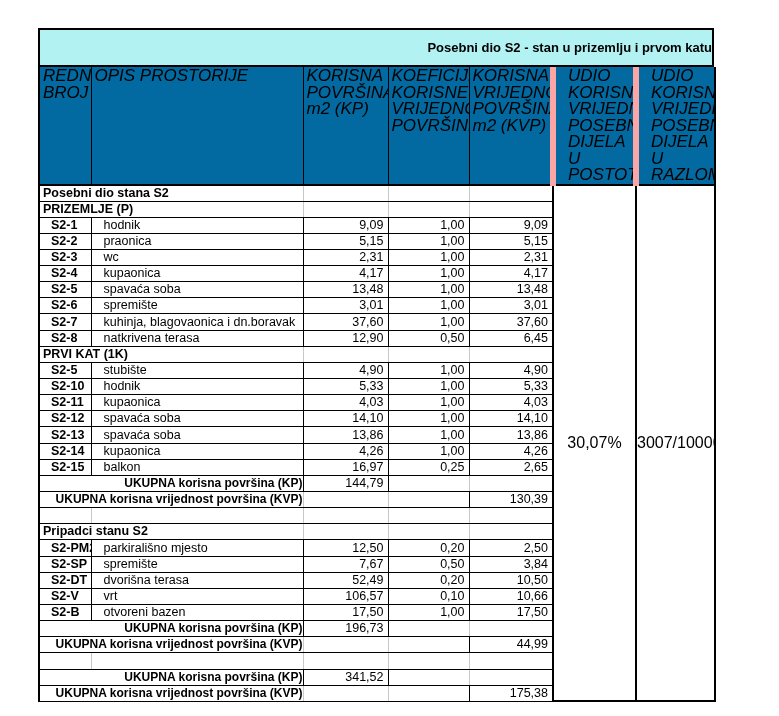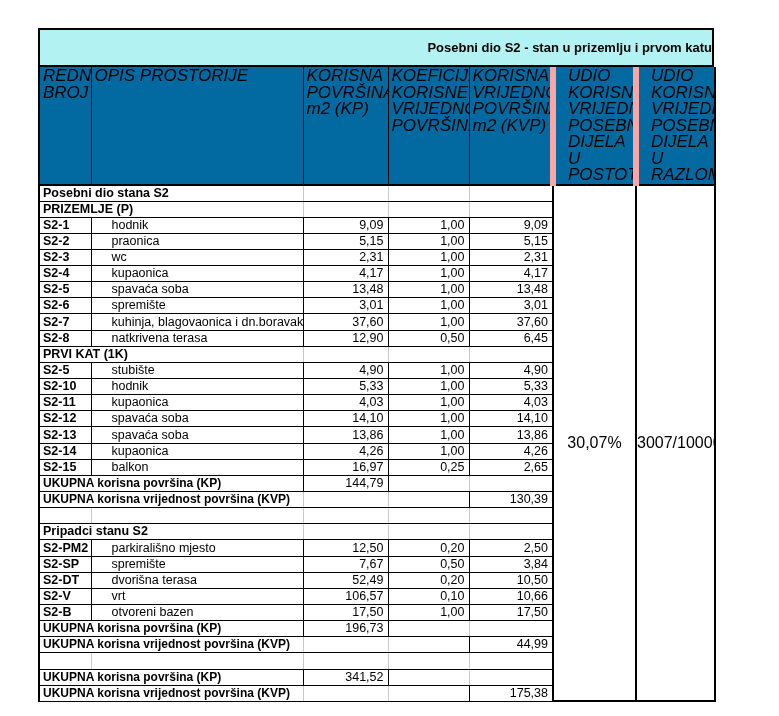--- a/index.html
+++ b/index.html
@@ -24,25 +24,25 @@
   }
   th.edge  { border-left:2px solid #000; }
   th.thl   { border-left:6px solid #fca5a5;padding-left:12px; }
   th.thr   { border-right:2px solid #000; }
   td {
     height:16.15px; line-height:15px; font-size:12.5px;
     padding:0; white-space:nowrap; background:#fff;
   }
   td.bk  { border:1px solid #000; }
   td.gv  { border-left:1px solid #c9c9c9; border-right:none; border-bottom:1px solid #000; }
-  td.id  { padding-left:3px; }
-  td.nm  { padding-left:20px; }
+  td.id  { padding-left:11px; }
+  td.nm  { padding-left:12px; }
   td.num { text-align:right; padding-right:4px; }
   td.sec { border-bottom:1px solid #000; padding-left:3px; }
-  td.tot { border-bottom:1px solid #000; padding-left:3px; font-weight:bold; font-size:12px; }
+  td.tot { border-bottom:1px solid #000; padding-left:3px; font-weight:bold; font-size:12px;text-align:right; }
   td.blank1 { border-bottom:1px solid #000; }
   td.edge { border-left:2px solid #000;font-weight:bold; }
   td.udio {
     border-left:2px solid #000; border-right:2px solid #000; border-bottom:2px solid #000;
     text-align:center; vertical-align:middle; font-size:16px; line-height:normal;
   }
 </style>
 </head>
 <body>
 

